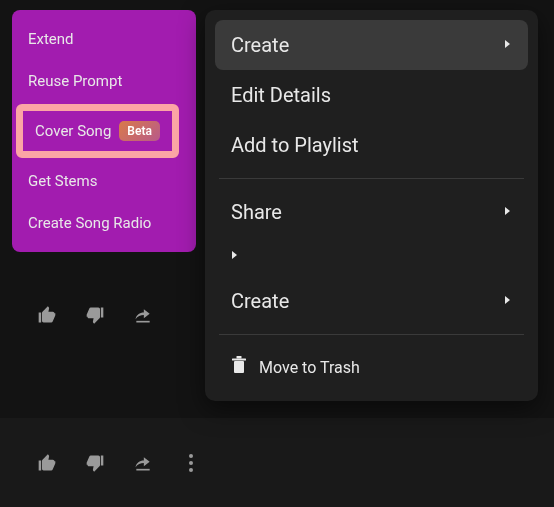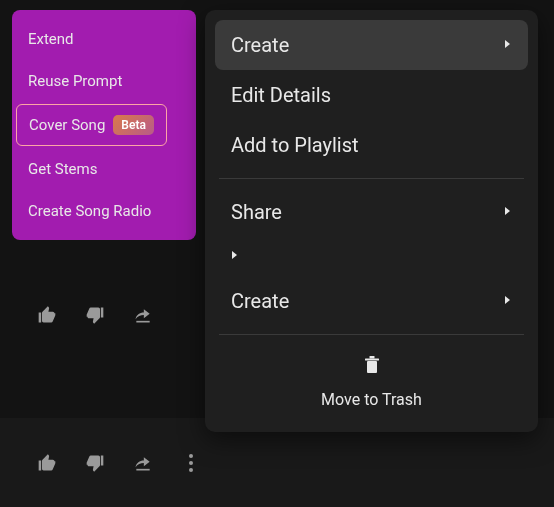--- a/index.html
+++ b/index.html
@@ -31,21 +31,21 @@
       cursor: pointer;
       display: flex;
       align-items: center;
       gap: 8px;
     }
     .left-item.highlighted-wrapper {
       position: relative;
       padding: 0;
     }
     .highlight-box {
-      border: 1px solid #fca5a5;
+      border: 7px solid #fca5a5;
       border-radius: 6px;
       margin: 2px 4px;
       padding: 10px 12px;
       display: flex;
       align-items: center;
       gap: 8px;
     }
     .beta-badge {
       background: linear-gradient(135deg, #d97a4a, #b85a8a);
       color: #fff;
@@ -89,21 +89,20 @@
     }
     .trash-row {
       display: flex;
       align-items: center;
       gap: 12px;
       padding: 13px 16px;
       color: #e8e8e8;
       font-size: 16px;
       cursor: pointer;
       border-radius: 8px;
-      flex-direction: column;
     }
     .icon-row {
       position: absolute;
       display: flex;
       gap: 26px;
       align-items: center;
     }
     .icon-row.row1 {
       left: 36px;
       top: 304px;

